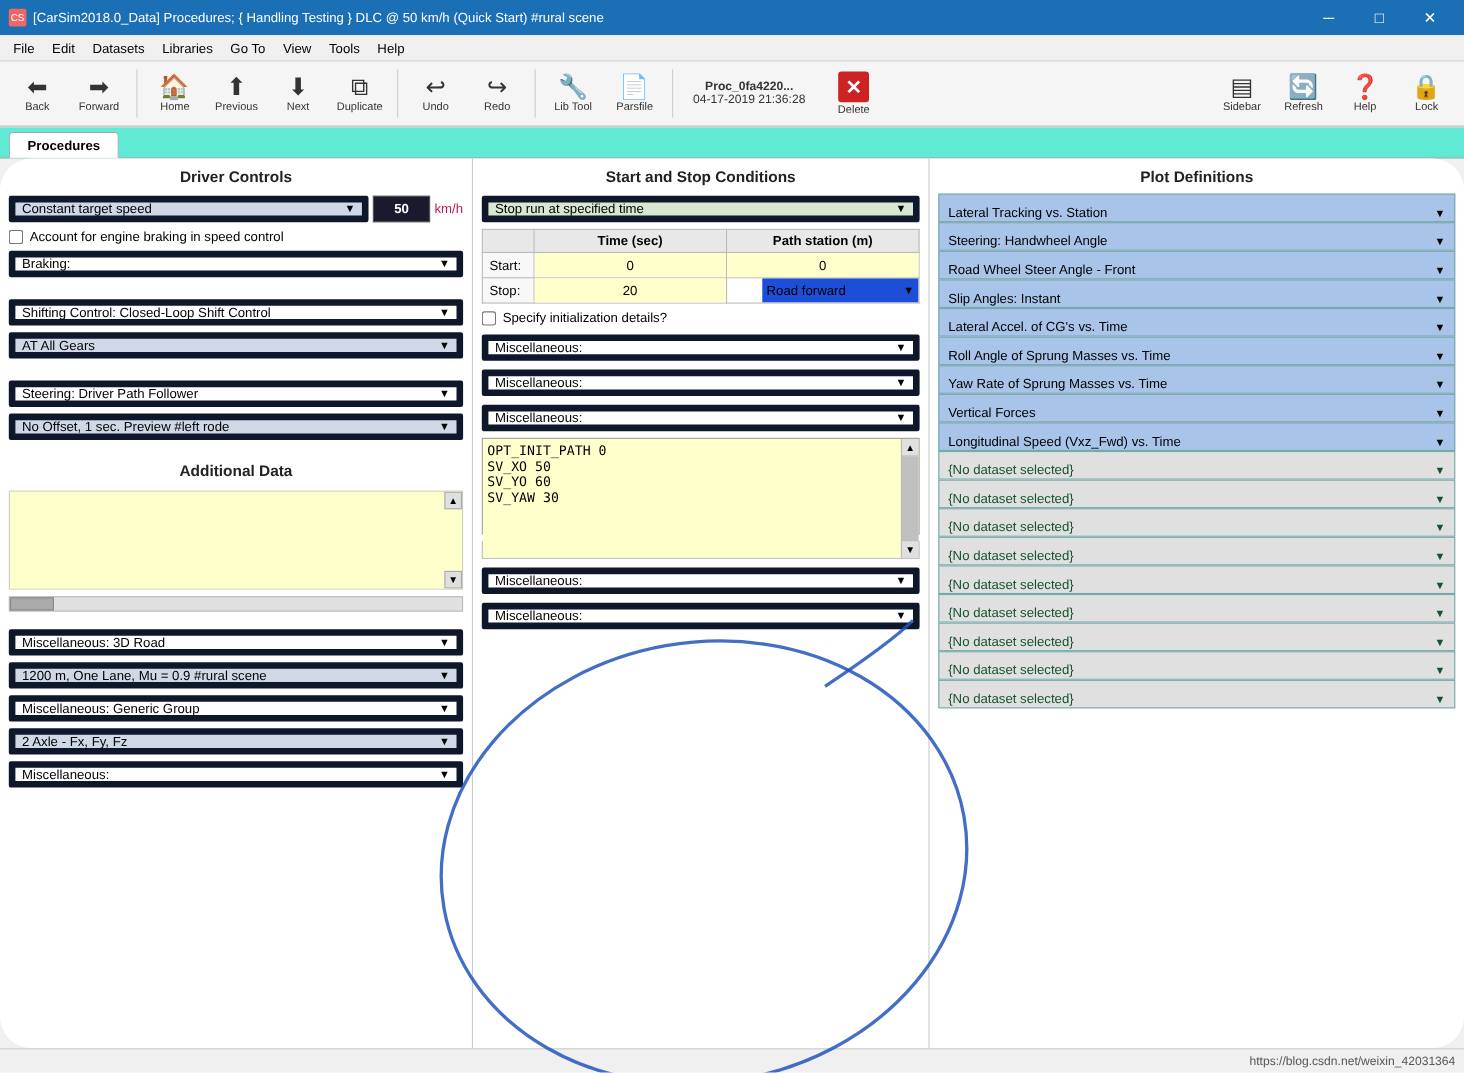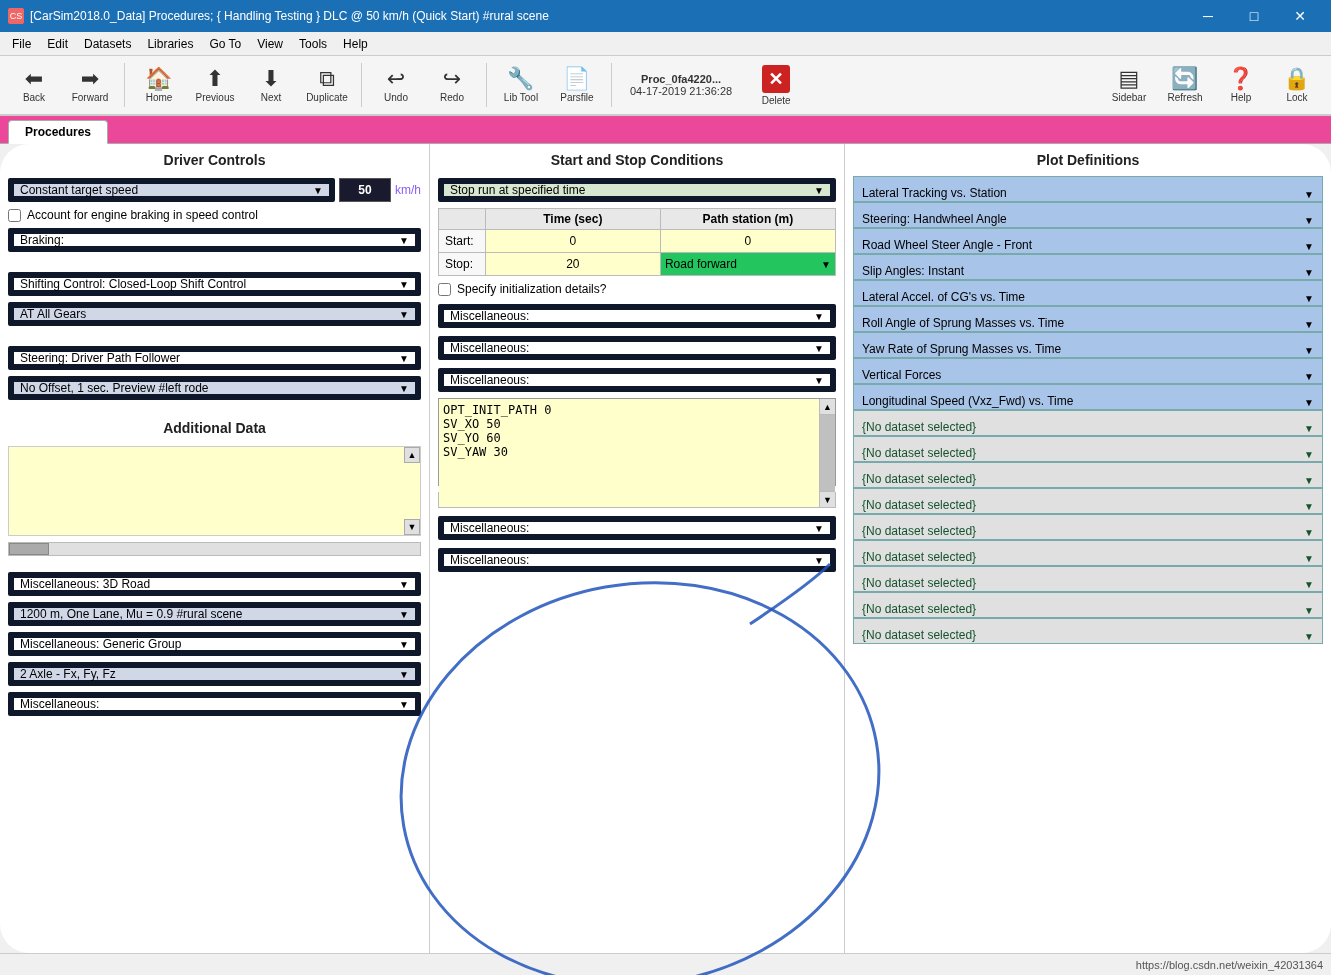--- a/index.html
+++ b/index.html
@@ -83,21 +83,21 @@
     .delete-x {
       width: 28px; height: 28px;
       background: #cc2222;
       border-radius: 3px;
       display: flex; align-items: center; justify-content: center;
       color: white; font-size: 18px; font-weight: bold;
     }
 
     
     #tabstrip {
-      background: #ec4899;
+      background: #5eead4;
       height: 28px;
       display: flex;
       align-items: flex-end;
       padding: 0 8px;
       border-bottom: 1px solid #aaa;
     }
     .tab {
       padding: 4px 16px;
       background: #d0d0d0;
       border: 1px solid #aaa;
@@ -193,21 +193,21 @@
       background: #1a1a2e;
       color: white;
       border: 1px solid #555;
       text-align: center;
       font-size: 12px;
       font-weight: bold;
     }
 
     .unit-label {
       font-size: 12px;
-      color: #8b5cf6;
+      color: #be185d;
     }
 
     .checkbox-row {
       display: flex;
       align-items: center;
       gap: 6px;
       font-size: 12px;
     }
 
     .full-dd {
@@ -233,26 +233,27 @@
     }
     .conditions-table td input {
       width: 100%;
       border: none;
       background: #ffffcc;
       text-align: center;
       height: 22px;
       font-size: 12px;
     }
     .conditions-table td .td-dd {
-      background: #22c55e;
+      background: #1d4ed8;
       height: 22px;
       display: flex;
       align-items: center;
       padding: 0 4px;
       cursor: pointer;
+      margin-left: 32px;
     }
     .conditions-table td .td-dd .dd-arrow { margin-left: auto; font-size: 10px; }
 
     
     .plot-row {
       display: flex;
       align-items: center;
       height: 26px;
     }
     .plot-dd {

